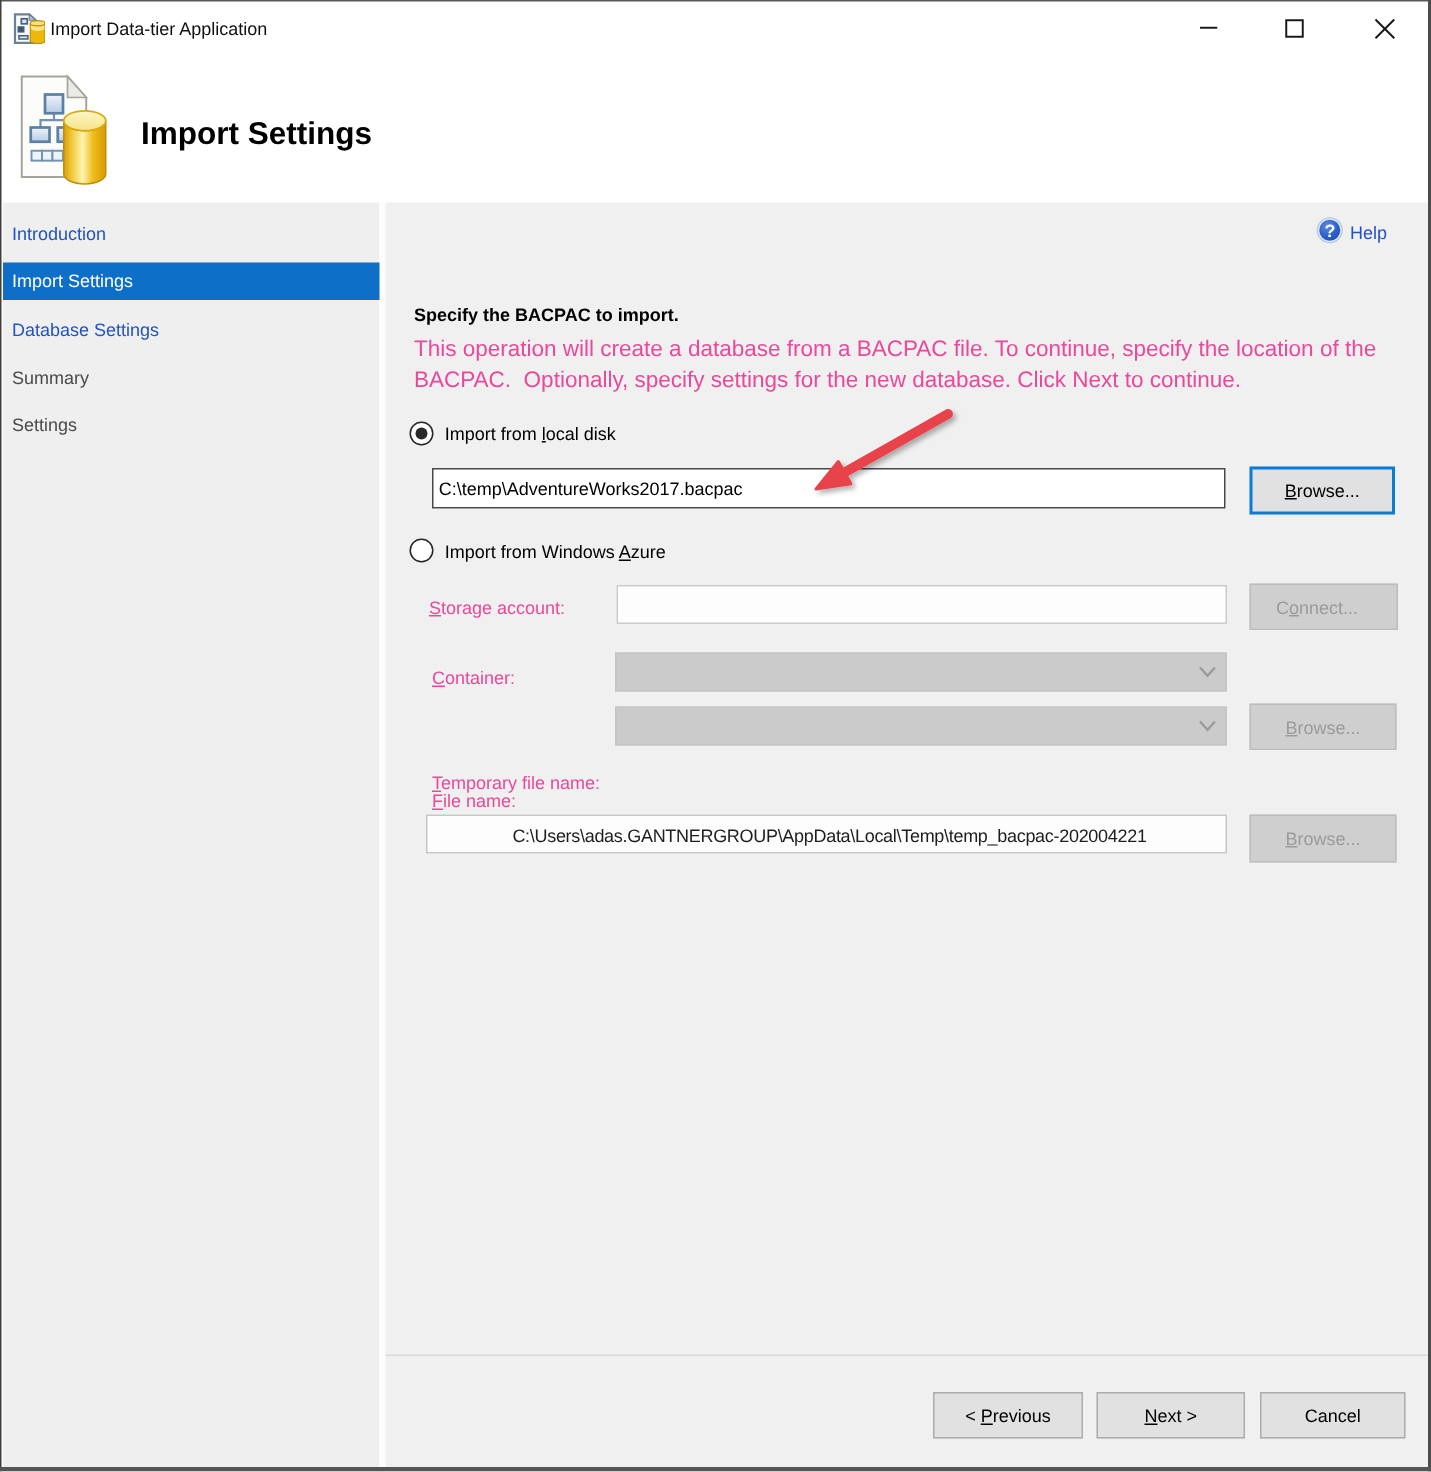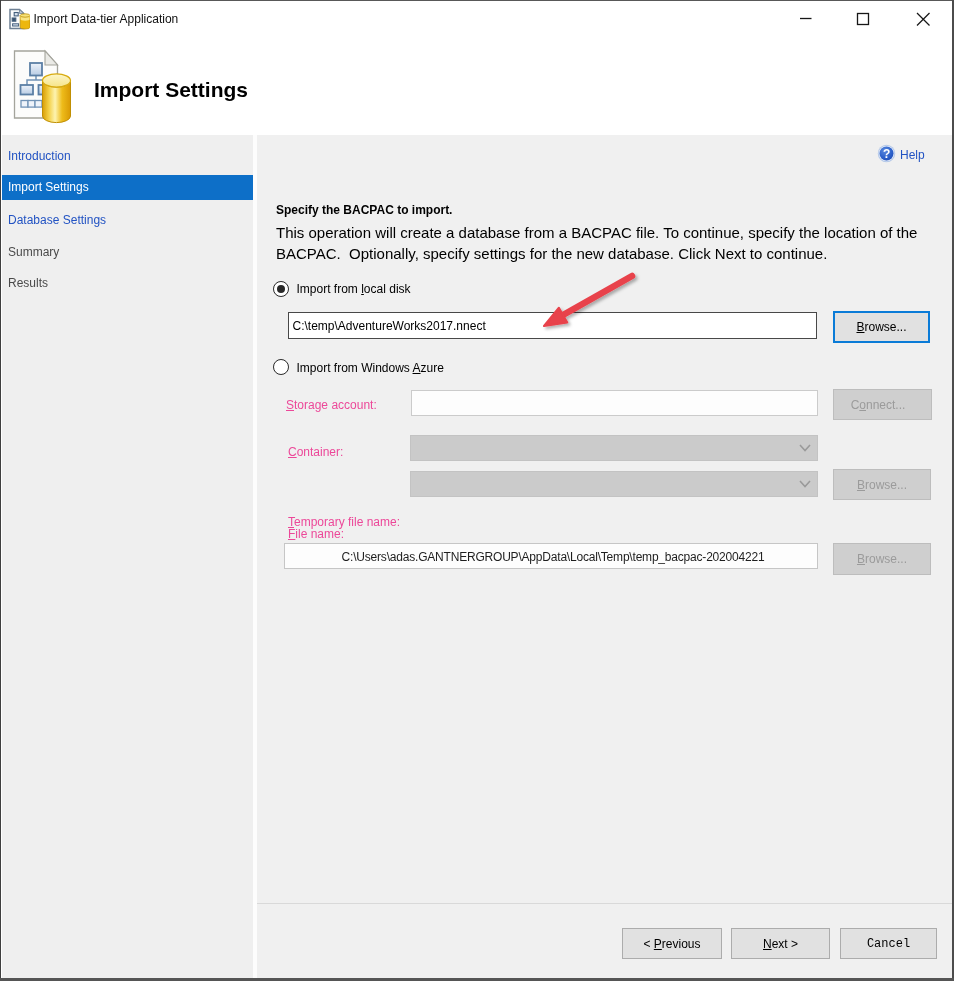--- a/index.html
+++ b/index.html
@@ -87,46 +87,46 @@
 
 <div class="abs" style="left:253px;top:135px;width:3.5px;height:843px;background:#fdfdfd;"></div>
 
 <div class="abs" style="left:256.5px;top:135px;width:695.5px;height:843px;background:#f0f0f0;"></div>
 
 <div class="abs t15 link" style="left:8px;top:147.6px;">Introduction</div>
 <div class="abs" style="left:1.5px;top:174.5px;width:251.5px;height:25.5px;background:#0d6fc8;"></div>
 <div class="abs t15" style="left:8px;top:179px;color:#ffffff;">Import Settings</div>
 <div class="abs t15 link" style="left:8px;top:212px;">Database Settings</div>
 <div class="abs t15" style="left:8px;top:244px;color:#4a4a4a;">Summary</div>
-<div class="abs t15" style="left:8px;top:275px;color:#4a4a4a;">Results</div>
+<div class="abs t15" style="left:8px;top:275px;color:#4a4a4a;">Settings</div>
 
 <svg class="abs" style="left:877px;top:144px;" width="19" height="19" viewBox="0 0 19 19">
   <defs>
     <radialGradient id="hq" cx="0.38" cy="0.3" r="0.85">
       <stop offset="0" stop-color="#5b8ade"></stop>
       <stop offset="0.55" stop-color="#2f63cc"></stop>
       <stop offset="1" stop-color="#1c4ab4"></stop>
     </radialGradient>
   </defs>
   <circle cx="9.5" cy="9.5" r="8.7" fill="#b4c8e8"></circle>
   <circle cx="9.5" cy="9.5" r="7.8" fill="#e4ecf9"></circle>
   <circle cx="9.5" cy="9.5" r="7" fill="url(#hq)"></circle>
   <text x="9.6" y="13.8" text-anchor="middle" font-family="Liberation Sans" font-size="12" font-weight="bold" fill="#ffffff">?</text>
 </svg>
 <div class="abs t15 link" style="left:900px;top:146.8px;">Help</div>
 
 <div class="abs t15" style="left:276px;top:201.8px;font-weight:bold;color:#000;">Specify the BACPAC to import.</div>
-<div class="abs" style="left:276px;top:223px;font-size:15px;line-height:20.5px;color:#000000;">This operation will create a database from a BACPAC file. To continue, specify the location of the<br>BACPAC.&nbsp; Optionally, specify settings for the new database. Click Next to continue.</div>
+<div class="abs" style="left:276px;top:223px;font-size:15px;line-height:20.5px;color:#ec4899;">This operation will create a database from a BACPAC file. To continue, specify the location of the<br>BACPAC.&nbsp; Optionally, specify settings for the new database. Click Next to continue.</div>
 
 <div class="abs" style="left:273px;top:281px;width:15.9px;height:15.9px;border-radius:50%;background:#ffffff;border:1.6px solid #262626;box-sizing:border-box;"></div>
 <div class="abs" style="left:276.6px;top:284.6px;width:8.7px;height:8.7px;border-radius:50%;background:#282828;"></div>
 <div class="abs t15" style="left:296.5px;top:280.8px;color:#000;">Import from <u>l</u>ocal disk</div>
 
 <div class="abs" style="left:288px;top:311.5px;width:529px;height:27.5px;background:#ffffff;border:1px solid #484848;box-sizing:border-box;"></div>
-<div class="abs t15" style="left:292.5px;top:318px;color:#000;">C:\temp\AdventureWorks2017.nnect</div>
+<div class="abs t15" style="left:292.5px;top:318px;color:#000;">C:\temp\AdventureWorks2017.bacpac</div>
 
 <div class="abs" style="left:833px;top:311px;width:97px;height:32px;background:#e1e1e1;border:2px solid #0a7bd7;box-sizing:border-box;"></div>
 <div class="abs t15" style="left:833px;top:319px;width:97px;text-align:center;color:#000;"><u>B</u>rowse...</div>
 
 <svg class="abs" style="left:530px;top:266px;" width="120" height="75" viewBox="0 0 120 75">
   <defs>
     <filter id="sh" x="-30%" y="-30%" width="160%" height="160%">
       <feDropShadow dx="2.2" dy="2.2" stdDeviation="1.8" flood-color="#000" flood-opacity="0.3"></feDropShadow>
     </filter>
   </defs>
@@ -164,13 +164,13 @@
 <div class="abs" style="left:833px;top:543px;width:98px;height:32px;background:#cfcfcf;border:1px solid #bdbdbd;box-sizing:border-box;"></div>
 <div class="abs t15" style="left:833px;top:551px;width:98px;text-align:center;color:#9b9b9b;"><u>B</u>rowse...</div>
 
 <div class="abs" style="left:256.5px;top:902.5px;width:695.5px;height:1px;background:#d9d9d9;"></div>
 
 <div class="abs" style="left:622px;top:928px;width:100px;height:31px;background:#e1e1e1;border:1px solid #acacac;box-sizing:border-box;"></div>
 <div class="abs t15" style="left:622px;top:936px;width:100px;text-align:center;color:#000;">&lt; <u>P</u>revious</div>
 <div class="abs" style="left:731px;top:928px;width:99px;height:31px;background:#e1e1e1;border:1px solid #acacac;box-sizing:border-box;"></div>
 <div class="abs t15" style="left:731px;top:936px;width:99px;text-align:center;color:#000;"><u>N</u>ext &gt;</div>
 <div class="abs" style="left:840px;top:928px;width:97px;height:31px;background:#e1e1e1;border:1px solid #acacac;box-sizing:border-box;"></div>
-<div class="abs t15" style="left:840px;top:936px;width:97px;text-align:center;color:#000;font-family:Liberation Mono, monospace;">Cancel</div>
+<div class="abs t15" style="left:840px;top:936px;width:97px;text-align:center;color:#000;">Cancel</div>
 
 </body></html>

